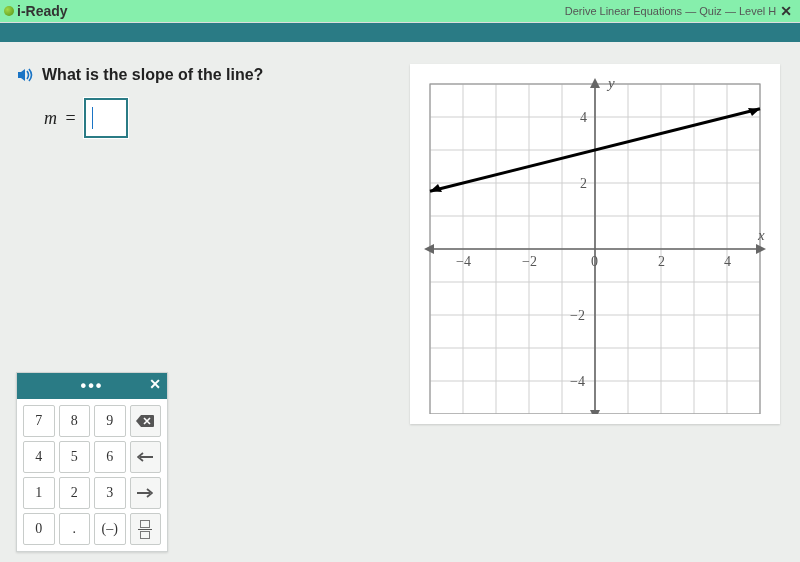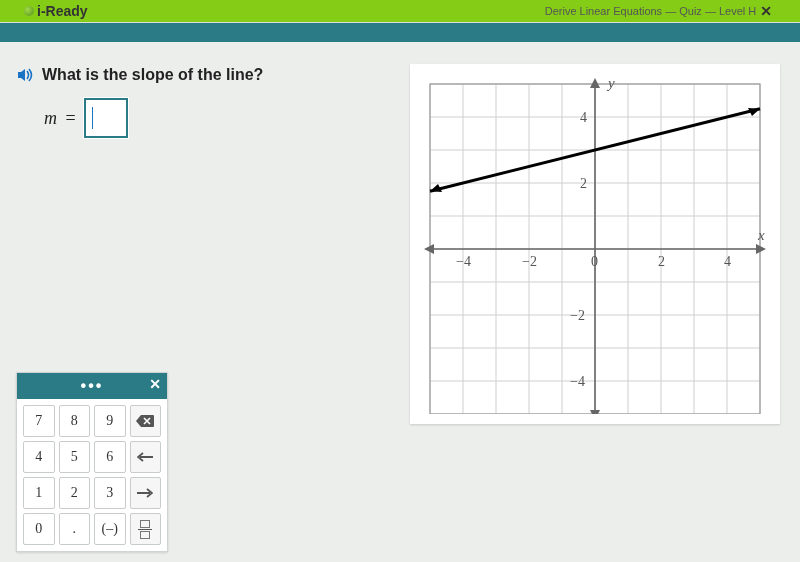--- a/index.html
+++ b/index.html
@@ -14,22 +14,22 @@
   .app {
     width: 800px;
     height: 562px;
     background: #e9eceb;
     position: relative;
   }
   .top-bar {
     display: flex;
     align-items: center;
     height: 22px;
-    background: #84cc16;
-    padding: 0 24px;
+    background: #86efac;
+    padding: 0 4px;
     border-bottom: 1px solid #ddd;
   }
   .brand {
     display: flex;
     align-items: center;
     font-weight: bold;
     font-size: 14px;
     color: #333;
   }
   .brand .dot {

